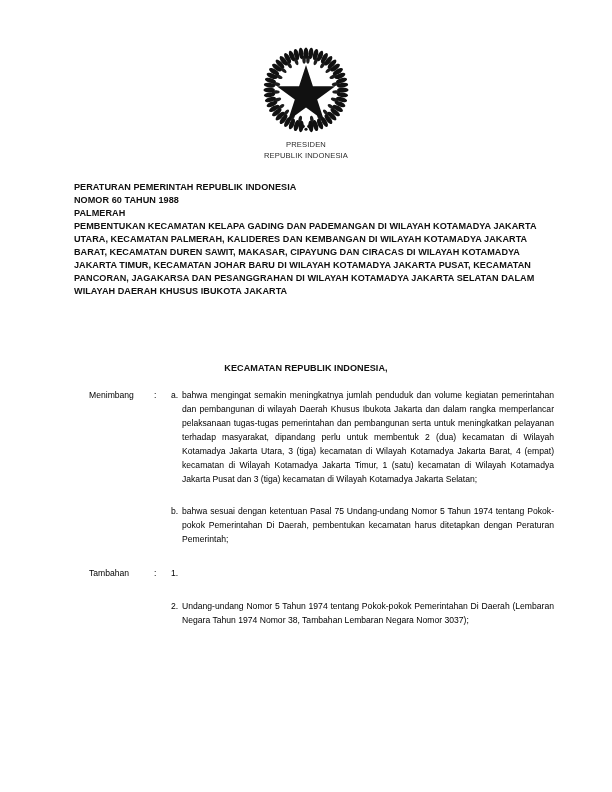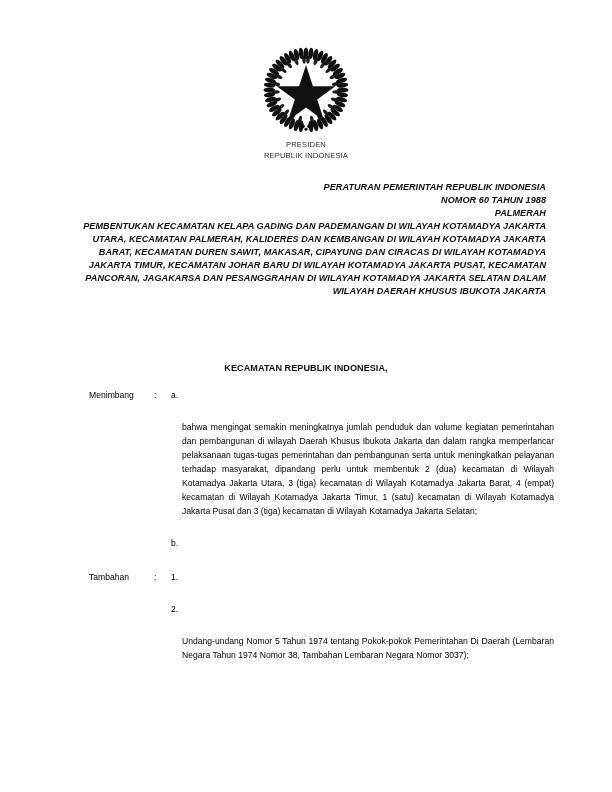--- a/index.html
+++ b/index.html
@@ -40,29 +40,28 @@
     font-size: 7.6px;
     line-height: 10.5px;
     letter-spacing: 0.15px;
     color: #2b2b2b;
   }
 
   
   .title-block {
     position: absolute;
     top: 181px;
-    left: 66px;
+    left: 74px;
     width: 480px;
-    text-align: right;
+    text-align: left;
     font-weight: bold;
     font-size: 9.1px;
     line-height: 13.05px;
     letter-spacing: 0.05px;
     color: #101010;
-    font-style: italic;
   }
   .title-block .tline {
     display: block;
     white-space: nowrap;
   }
   .title-block .twrap {
     display: block;
     white-space: normal;
   }
 
@@ -122,21 +121,20 @@
   }
   .body-cell {
     flex: 0 0 372px;
     width: 372px;
     font-size: 8.6px;
     line-height: 14.05px;
     text-align: justify;
     text-justify: inter-word;
     color: #000;
     hyphens: none;
-    margin-top: 32px;
   }
   .body-cell.last-left {
     text-align: left;
   }
   .gap-md { height: 18px; }
   .gap-lg { height: 20px; }
 </style>
 </head>
 <body>
 
@@ -267,20 +265,21 @@
         <div class="marker-cell">a.</div>
         <div class="body-cell">bahwa mengingat semakin meningkatnya jumlah penduduk dan volume kegiatan pemerintahan dan pembangunan di wilayah Daerah Khusus Ibukota Jakarta dan dalam rangka memperlancar pelaksanaan tugas-tugas pemerintahan dan pembangunan serta untuk meningkatkan pelayanan terhadap masyarakat, dipandang perlu untuk membentuk 2 (dua) kecamatan di Wilayah Kotamadya Jakarta Utara, 3 (tiga) kecamatan di Wilayah Kotamadya Jakarta Barat, 4 (empat) kecamatan di Wilayah Kotamadya Jakarta Timur, 1 (satu) kecamatan di Wilayah Kotamadya Jakarta Pusat dan 3 (tiga) kecamatan di Wilayah Kotamadya Jakarta Selatan;</div>
       </div>
 
       <div class="gap-md"></div>
 
       <div class="clause-row">
         <div class="lbl-cell">&nbsp;</div>
         <div class="colon-cell">&nbsp;</div>
         <div class="marker-cell">b.</div>
+        <div class="body-cell">bahwa sesuai dengan ketentuan Pasal 75 Undang-undang Nomor 5 Tahun 1974 tentang Pokok-pokok Pemerintahan Di Daerah, pembentukan kecamatan harus ditetapkan dengan Peraturan Pemerintah;</div>
       </div>
     </div>
 
     <div class="gap-lg"></div>
 
     <div class="clause-group">
       <div class="clause-row">
         <div class="lbl-cell">Tambahan</div>
         <div class="colon-cell">:</div>
         <div class="marker-cell">1.</div>

